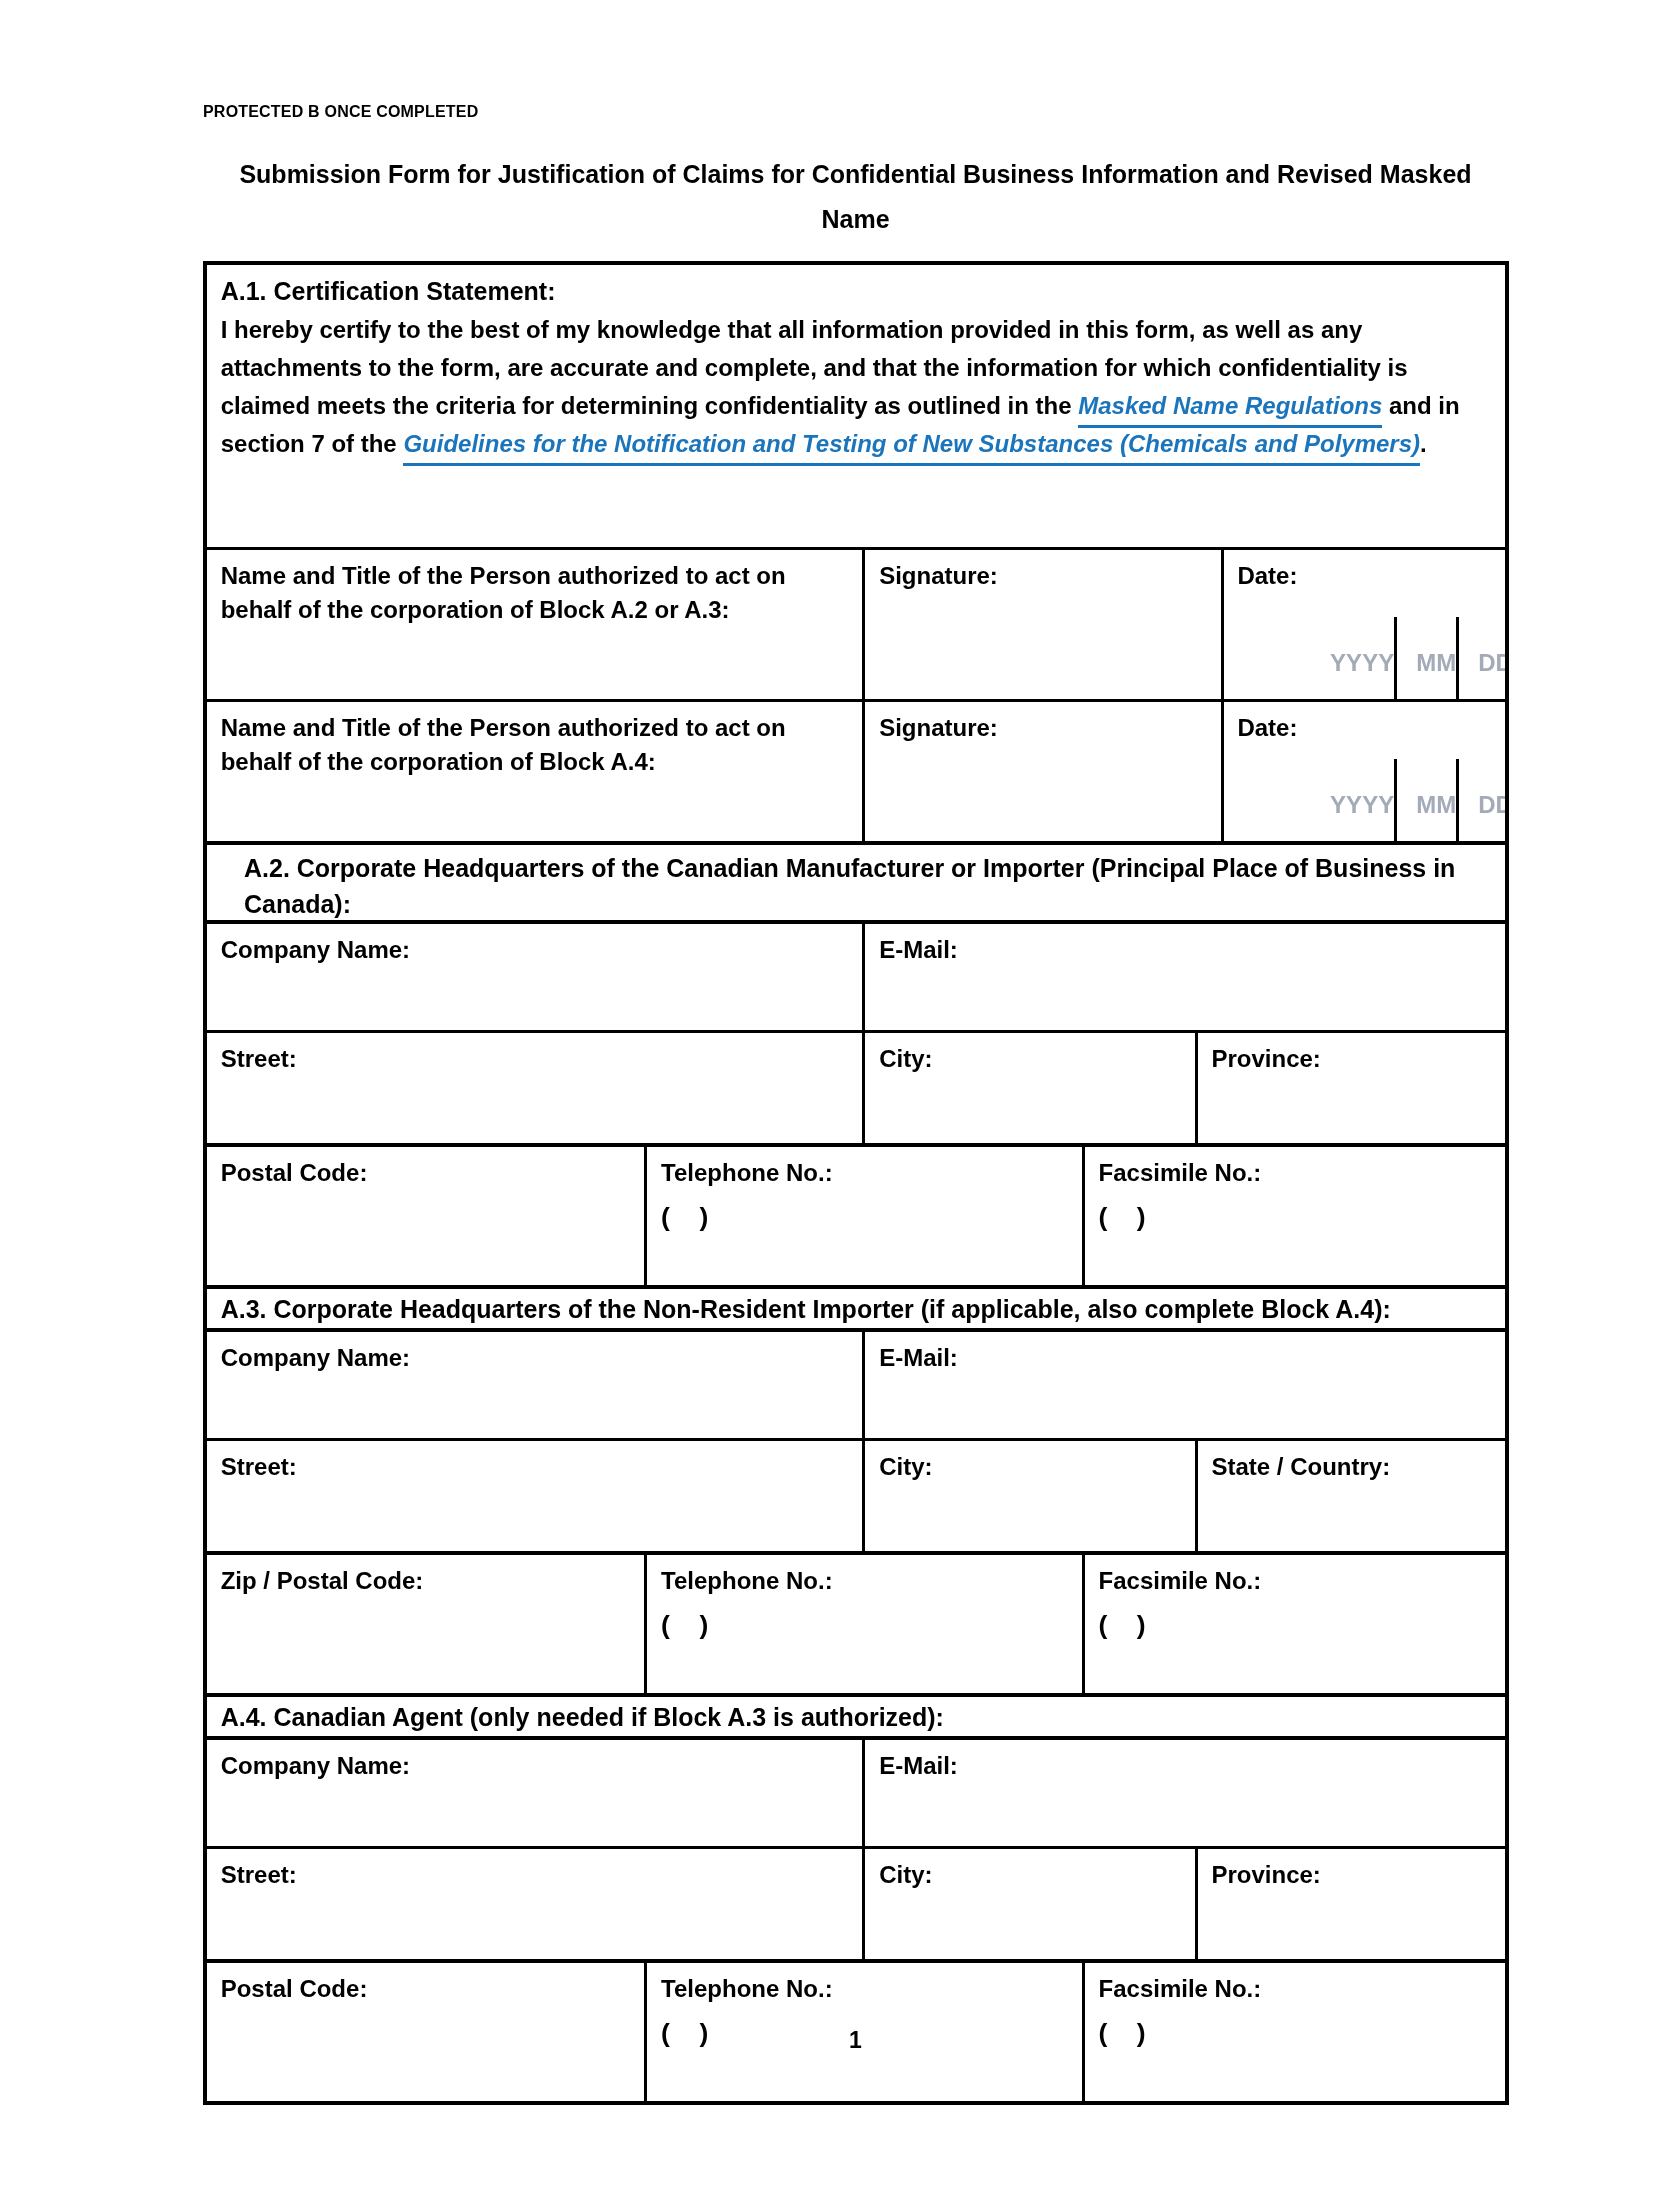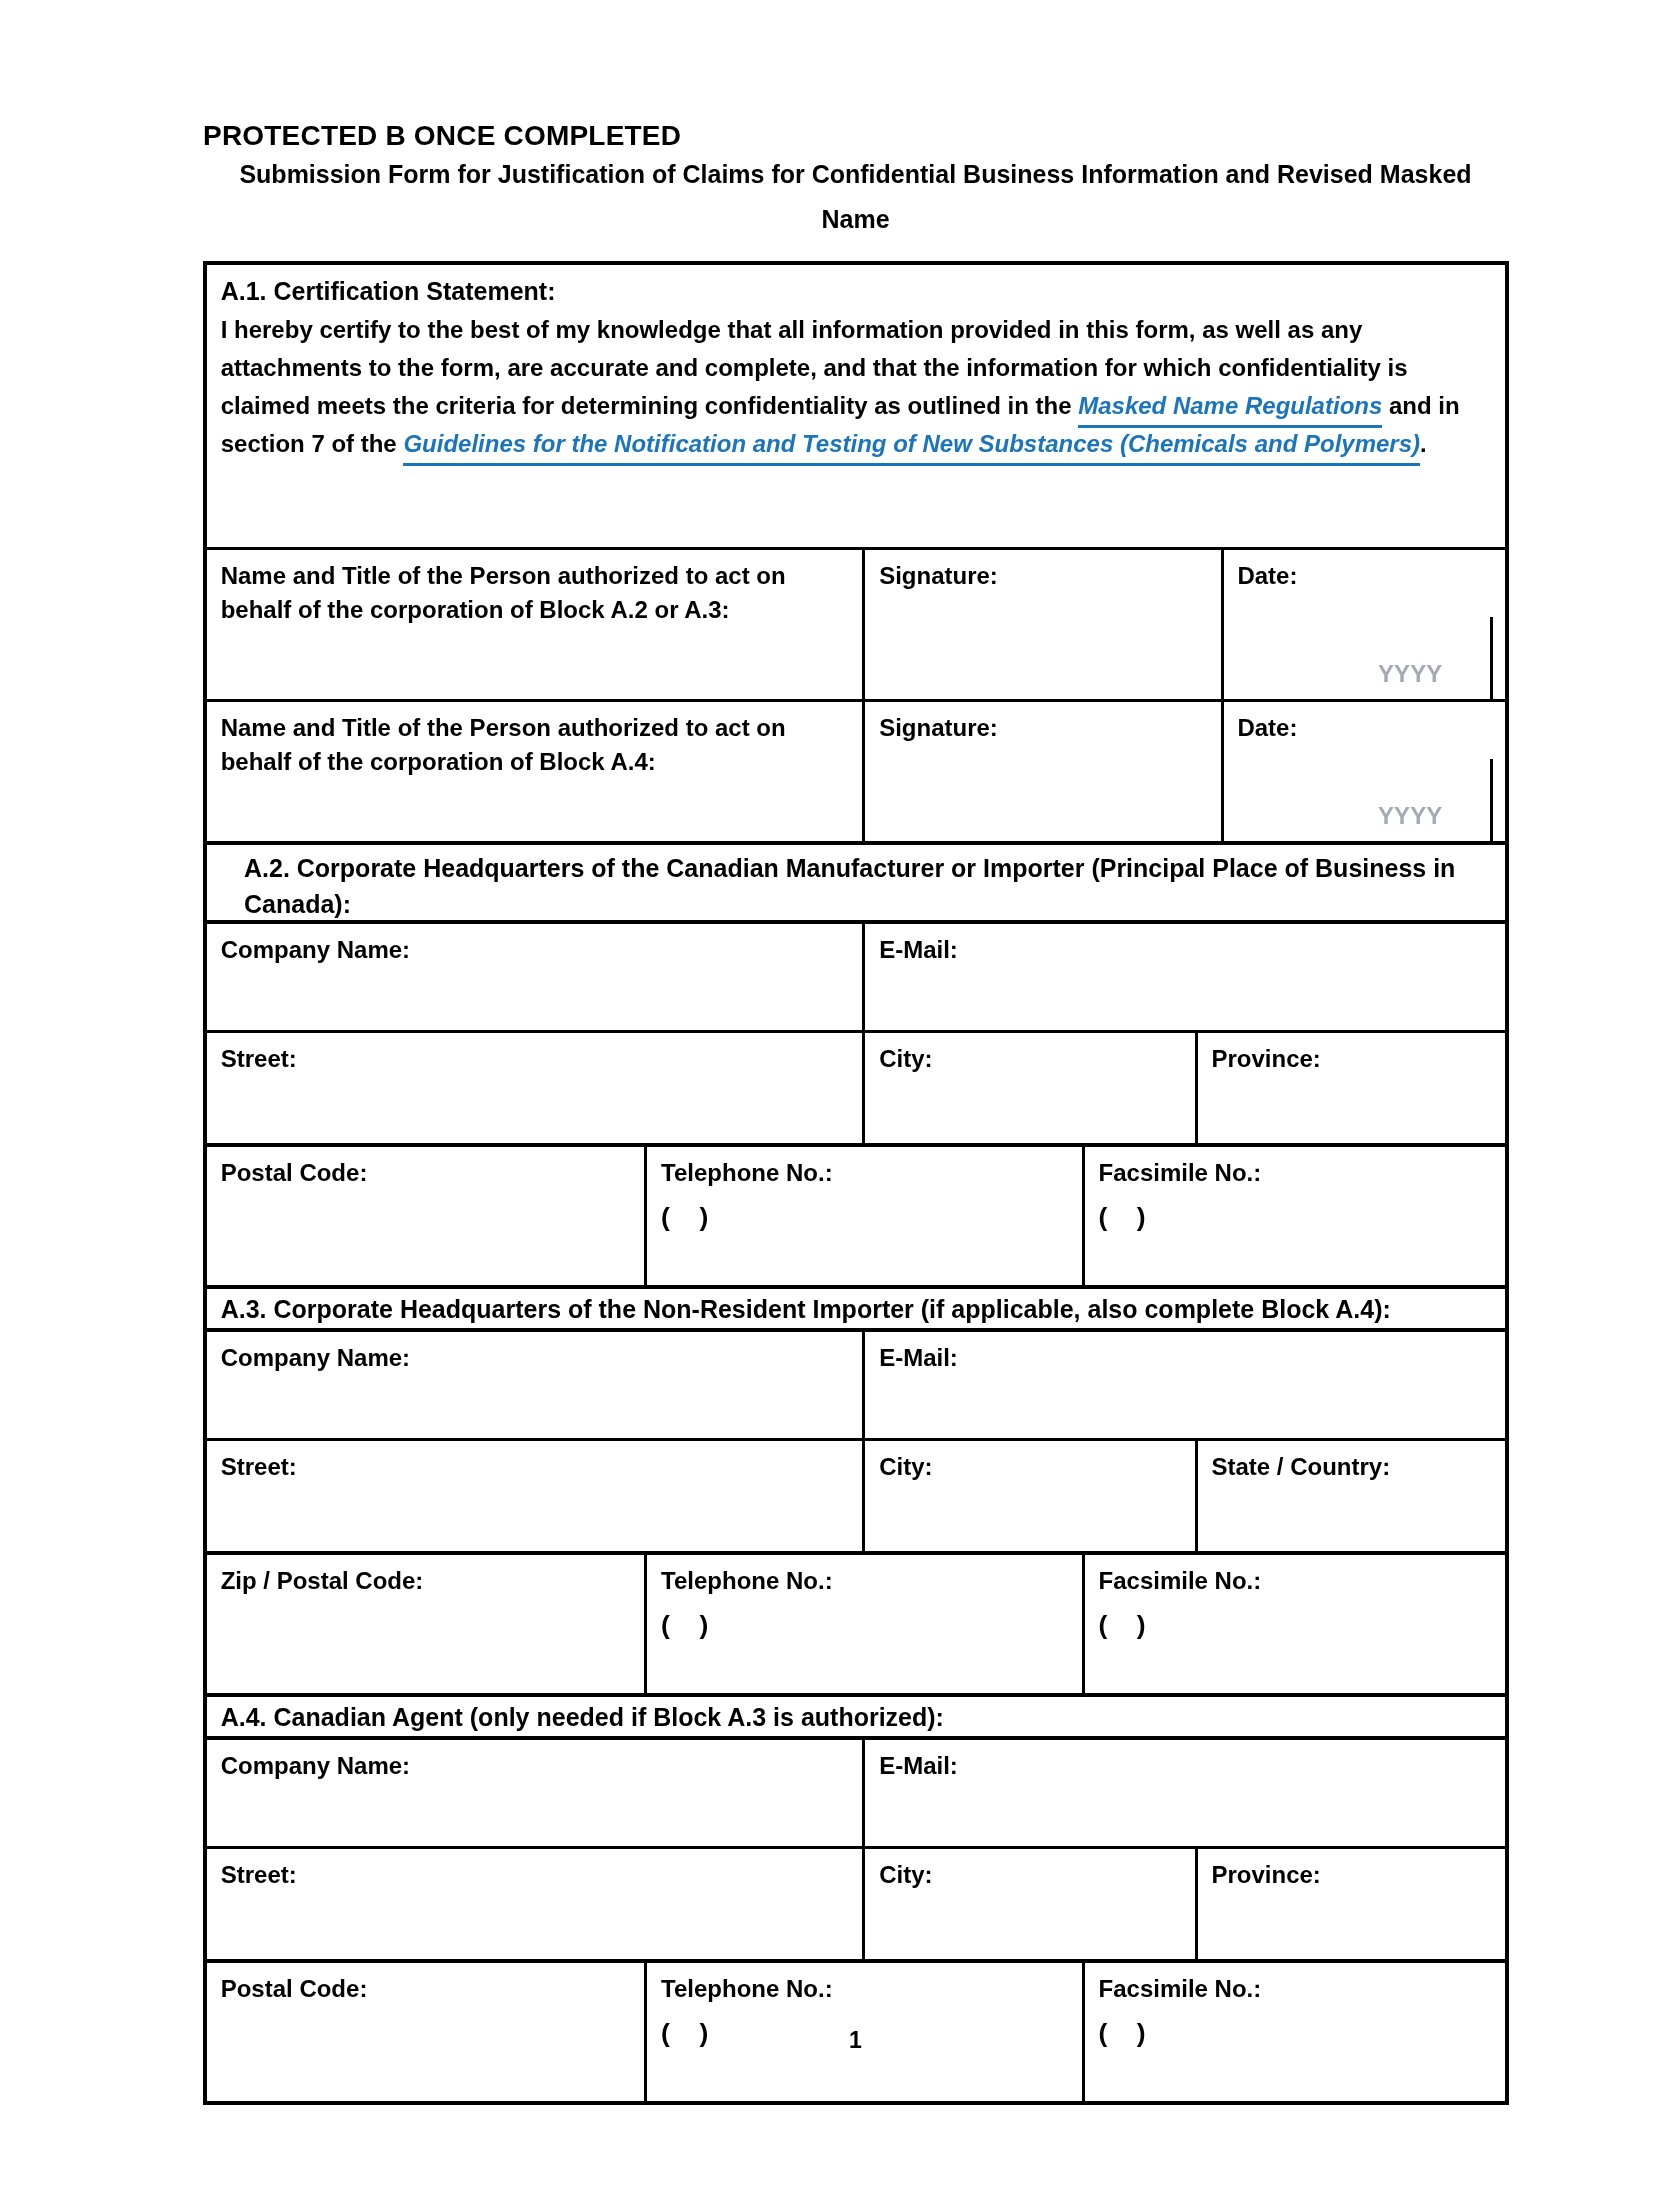--- a/index.html
+++ b/index.html
@@ -7,22 +7,22 @@
     --date-hint-gray:#A3AAB8;
   }
   *{margin:0;padding:0;box-sizing:border-box;}
   html,body{background:#ffffff;}
   body{
     width:1669px;height:2204px;position:relative;
     font-family:"Liberation Sans",sans-serif;
     font-weight:bold;color:#000;
   }
   .protected-label{
-    position:absolute;left:203px;top:120px;
-    font-size:28px;letter-spacing:0.2px;
+    position:absolute;left:203px;top:103px;
+    font-size:16px;letter-spacing:0.2px;
   }
   .doc-title{
     position:absolute;left:181px;top:152px;width:1349px;
     text-align:center;font-size:25px;line-height:45px;
   }
   .form-table{
     position:absolute;left:203px;top:261px;width:1306px;
     border:4.3px solid #000;background:#fff;
   }
   .row{display:flex;border-top:3.4px solid #000;}
@@ -45,22 +45,22 @@
   
   .sig-row-1{height:152px;}
   .sig-row-2{height:142px;}
   .sig-name-cell{flex:0 0 50.5%;padding-right:20.5px;}
   .sig-sign-cell{flex:0 0 27.6%;}
   .sig-date-cell{flex:1 1 auto;display:flex;flex-direction:row;padding:0;}
   .date-top{padding:8.6px 13.7px 0 13.7px;}
   .date-grid{margin-top:auto;display:flex;height:82px;}
   .date-grid .dg{
     flex:1;display:flex;align-items:flex-end;
-    padding:0 0 8px 19px;
-    color:var(--date-hint-gray);font-size:24px;margin-left:48px;
+    padding:0 0 19px 19px;
+    color:var(--date-hint-gray);font-size:24px;
   }
   .date-grid .dg + .dg{border-left:3.4px solid #000;}
   
   .section-header{
     width:100%;padding:5.1px 13.7px;font-size:25px;line-height:36px;
   }
   .hdr-tall{height:75px;padding-left:37px;}
   .hdr-short{height:39px;padding-top:1.7px;}
   
   .r1{height:110px;}

